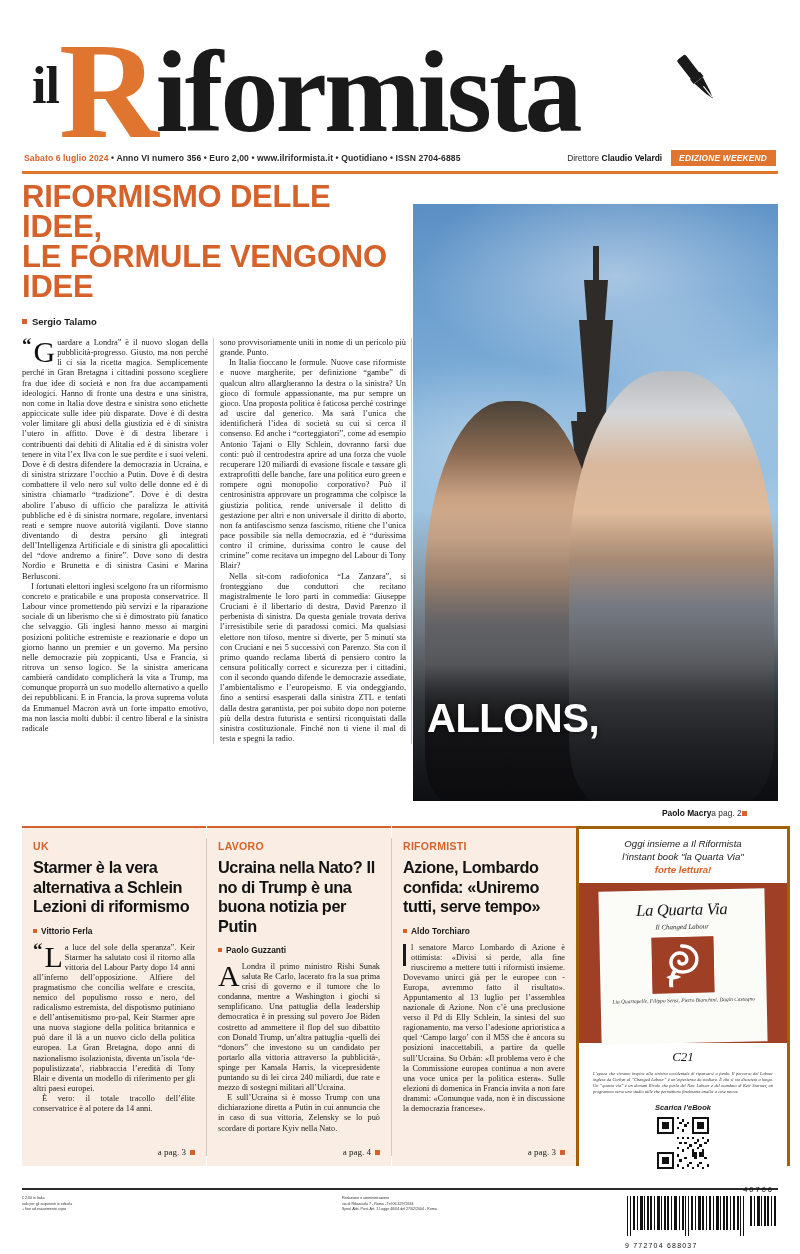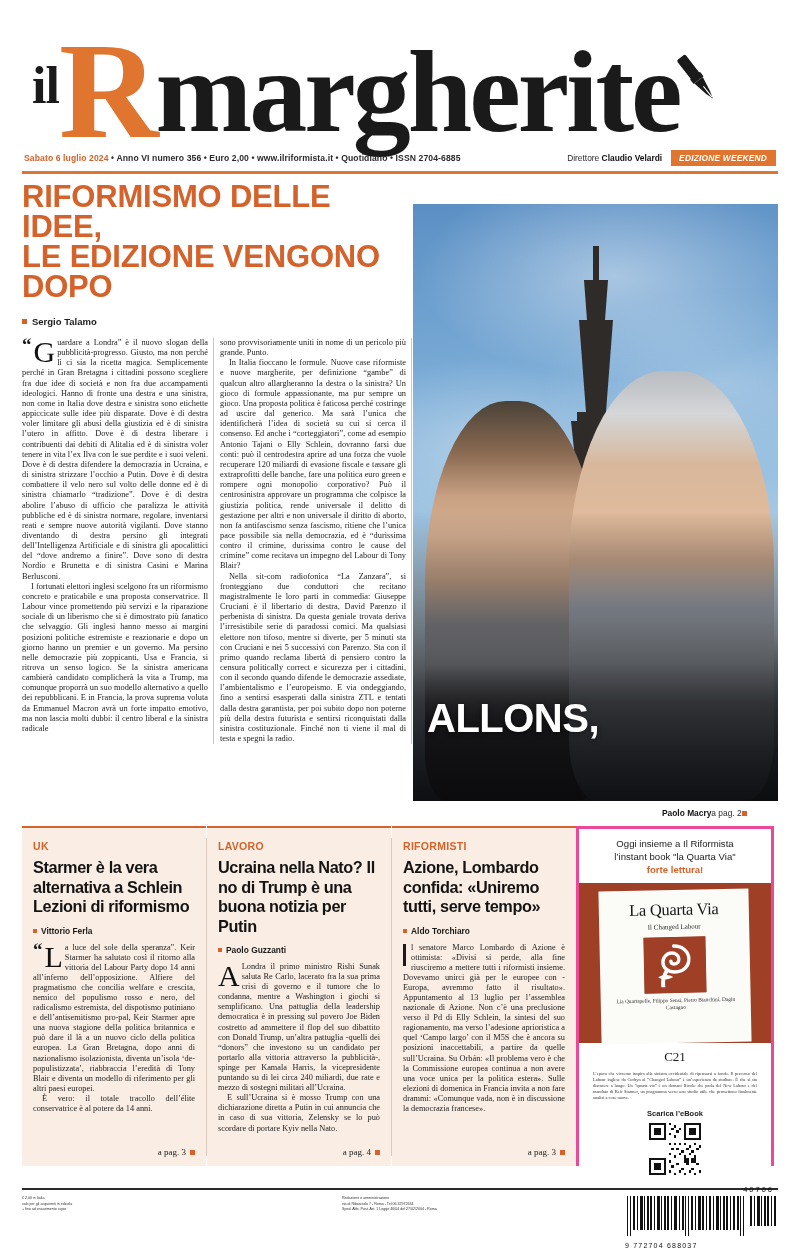--- a/index.html
+++ b/index.html
@@ -174,22 +174,22 @@
     float: left; width: 3px; height: 22px; background: #1b1b1b; margin: 1px 5px 0 0;
   }
   .apag {
     position: absolute; right: 11px; bottom: 9px; display: flex; align-items: center; gap: 4px;
     font-family: "Liberation Serif", serif; font-size: 9px; color: #1c1c1c;
   }
   .apag .sq { width: 5px; height: 5px; background: #d4622a; }
 
   
   .promo {
-    position: absolute; left: 576px; top: 826px; width: 198px; height: 340px;
-    border: 3px solid #ec4899; background: #fff;
+    position: absolute; left: 576px; top: 826px; width: 214px; height: 340px;
+    border: 3px solid #a16207; background: #fff; font-style: italic;
   }
   .promo-top {
     padding: 8px 8px 7px 8px; text-align: center;
     font-size: 9.6px; line-height: 13px; color: #1c1c1c;
   }
   .promo-top .lettura { color: #d4622a; font-weight: bold; }
   .promo-body { background: #9e3f26; padding: 7px 21px 0 21px; height: 160px; }
   .book-cover {
     background: #fbfbf8; height: 153px; padding: 10px 8px 0 8px; text-align: center;
     transform: rotate(-1.2deg);
@@ -222,21 +222,21 @@
   .bc-num { font-size: 7px; letter-spacing: 1.2px; color: #111; text-align: left; padding-left: 2px; }
   .bc-side { position: absolute; right: 4px; top: -11px; font-size: 7.5px; letter-spacing: 2px; color: #111; }
 </style>
 </head>
 <body>
 
 <div class="page">
 
   <div class="masthead">
     <div class="logo-row">
-      <div class="logo-text"><span class="logo-il">il</span><span class="logo-R">R</span><span>margherite</span></div>
+      <div class="logo-text"><span class="logo-il">il</span><span class="logo-R">R</span><span>iformista</span></div>
       <svg class="pen-icon" viewBox="0 0 60 60">
         <g transform="rotate(-38 30 30)">
           <rect x="25" y="2" width="11" height="26" rx="2" fill="#1a1a1a"></rect>
           <rect x="24" y="26" width="13" height="6" fill="#1a1a1a"></rect>
           <path d="M25 32 L36 32 L33 48 L30.5 56 L28 48 Z" fill="#1a1a1a"></path>
           <rect x="30" y="40" width="1.2" height="14" fill="#fff"></rect>
         </g>
       </svg>
     </div>
     <div class="info-bar">
@@ -245,21 +245,21 @@
         <div class="direttore"><span>Direttore </span><b>Claudio Velardi</b></div>
         <div class="edizione">EDIZIONE WEEKEND</div>
       </div>
     </div>
     <div class="rule-orange"></div>
   </div>
 
   <div class="main">
     <div class="lead-head">
       <div>RIFORMISMO DELLE IDEE,</div>
-      <div>LE EDIZIONE VENGONO DOPO</div>
+      <div>LE FORMULE VENGONO IDEE</div>
     </div>
     <div class="byline">
       <span class="sq"></span>
       <span class="nm">Sergio Talamo</span>
     </div>
 
     <div class="cols">
       <div class="col">
         <div class="col-divider"></div>
         <p class="first"><span class="quote-mark">“</span><span class="dropcap">G</span><span>uardare a Londra” è il nuovo slogan della pubblicità-progresso. Giusto, ma non perché lì ci sia la ricetta magica. Semplicemente perché in Gran Bretagna i cittadini possono scegliere fra due idee di società e non fra due accampamenti ideologici. Hanno di fronte una destra e una sinistra, non come in Italia dove destra e sinistra sono etichette appiccicate sulle idee più disparate. Dove è di destra voler limitare gli abusi della giustizia ed è di sinistra l’utero in affitto. Dove è di destra liberare i contribuenti dai debiti di Alitalia ed è di sinistra voler tenere in vita l’ex Ilva con le sue perdite e i suoi veleni. Dove è di destra difendere la democrazia in Ucraina, e di sinistra strizzare l’occhio a Putin. Dove è di destra combattere il velo nero sul volto delle donne ed è di sinistra chiamarlo “tradizione”. Dove è di destra abolire l’abuso di ufficio che paralizza le attività pubbliche ed è di sinistra normare, regolare, inventarsi reati e sempre nuove autorità vigilanti. Dove stanno diventando di destra persino gli integrati dell’Intelligenza Artificiale e di sinistra gli apocalittici del “dove andremo a finire”. Dove sono di destra Nordio e Brunetta e di sinistra Casini e Marina Berlusconi.</span></p>

